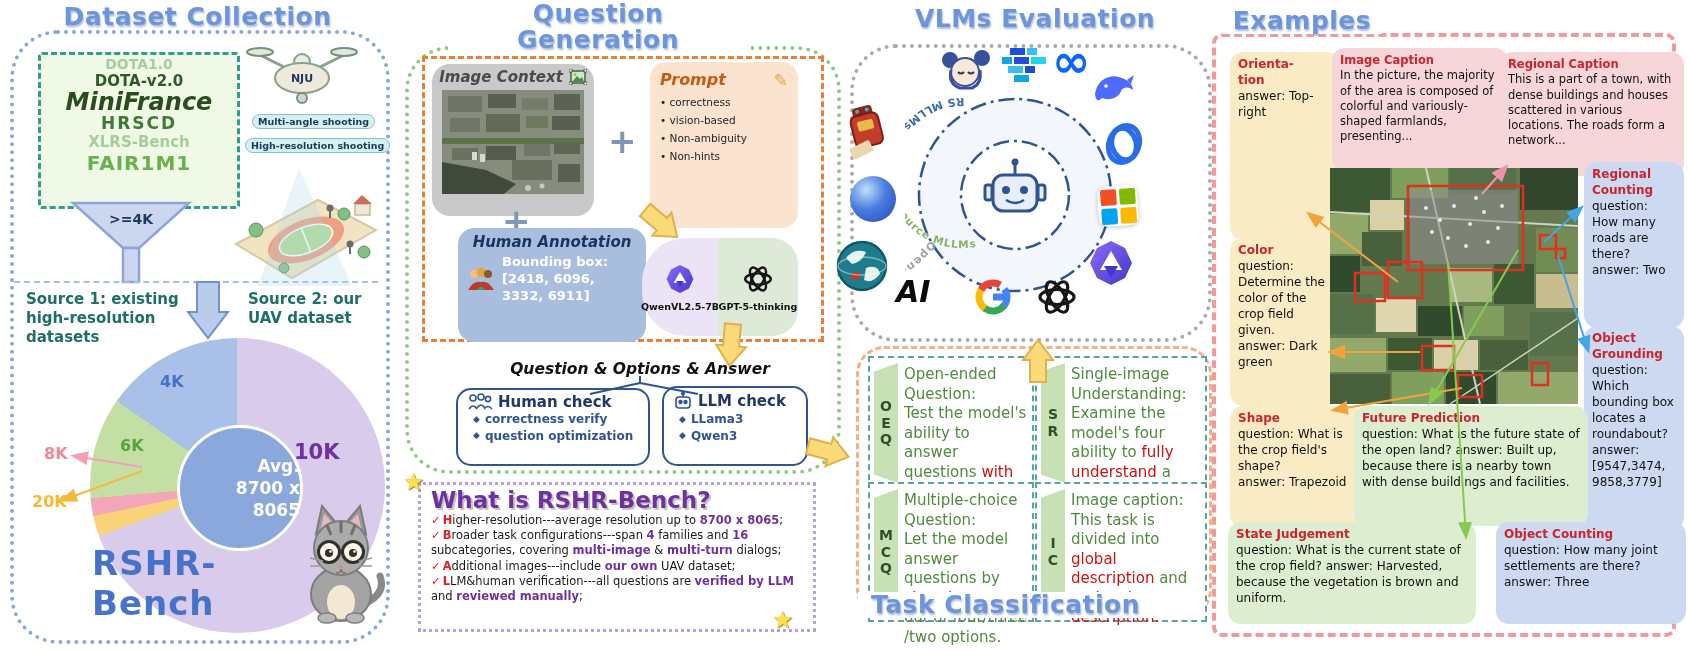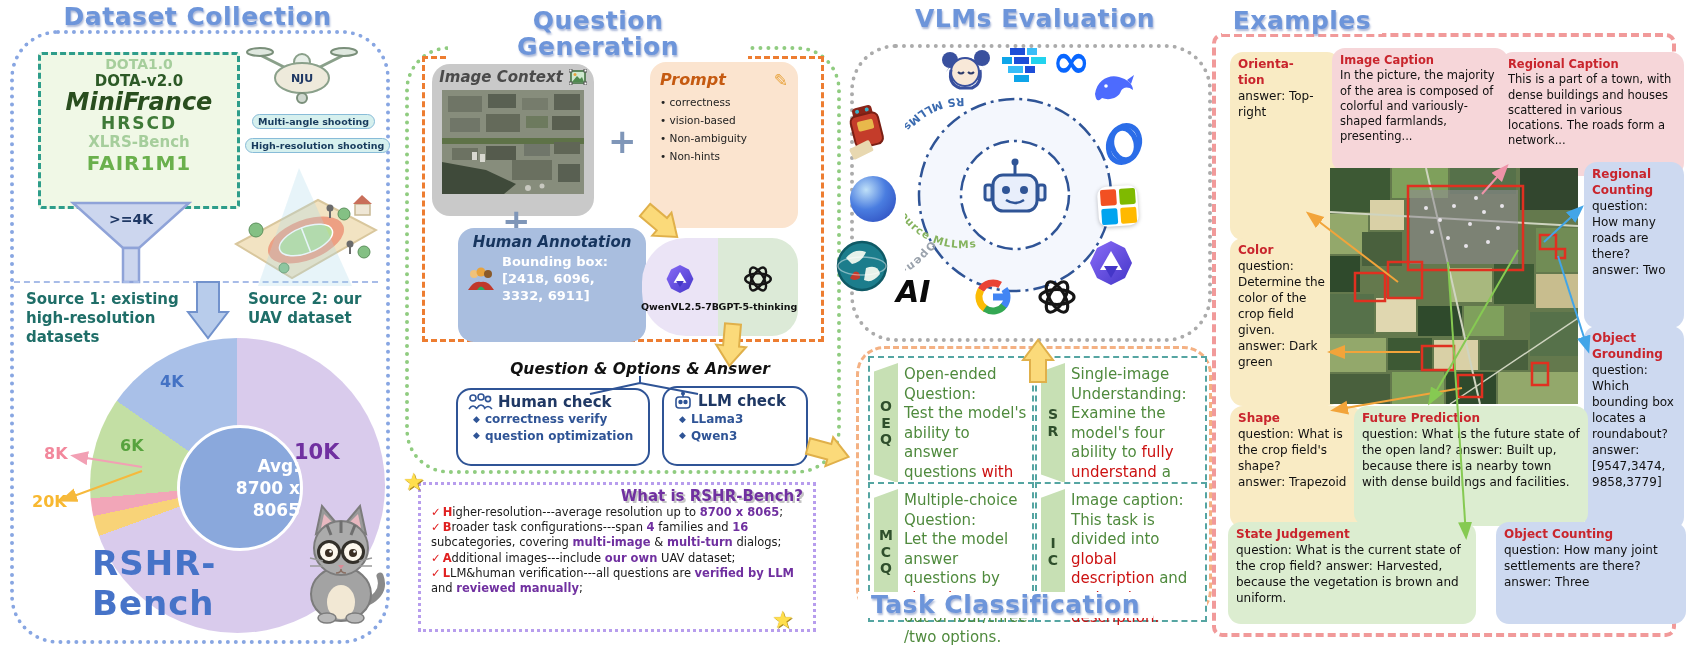--- a/index.html
+++ b/index.html
@@ -51,21 +51,21 @@
   #pill-r{left:718px;top:238px;width:80px;height:98px;background:#dcead7;border-radius:0 26px 26px 0}
   .pill .lb{font-size:9.5px;font-weight:bold;color:#111;white-space:nowrap}
   #qoa{left:505px;top:360px;width:270px;text-align:center;font-size:15.5px;font-weight:bold;font-style:italic;color:#111}
   .chkbox{border:2.5px solid #2f5496;border-radius:15px;background:#fff;padding:3px 9px}
   .chkbox .hd{display:flex;align-items:center;gap:5px;font-size:15px;font-weight:bold;color:#1f3864}
   .chkbox .itm{color:#2f5496;font-weight:bold;font-size:12px;line-height:1.4;padding-left:6px}
   .dia{font-size:9px;vertical-align:1.5px;margin-right:5px}
   #hc-box{left:456px;top:388px;width:172px;height:68px}
   #lc-box{left:662px;top:386px;width:124px;height:70px}
   #purple-box{left:418px;top:482px;width:372px;height:140px;border:3px dotted #b79ded;background:#fff;padding:2px 10px;z-index:4}
-  #purple-box .hd{text-align:right;font-size:15px;font-weight:bold;color:#7030a0;text-shadow:2px 2px 0 #c4c4c4}
+  #purple-box .hd{text-align:left;font-size:23px;font-weight:bold;color:#7030a0;text-shadow:2px 2px 0 #c4c4c4}
   .wb{font-size:11.5px;line-height:1.32;color:#1a1a1a}
   .chk{color:#e02020;font-weight:bold;margin-right:2px}
   .lead{color:#e02020;font-weight:bold}
   .pb{color:#7030a0;font-weight:bold}
   .star{font-size:24px;color:#ffdf4d;text-shadow:0 0 1px #c89b28,1px 1px 0 #a98a20;z-index:7}
   
   .quad{display:flex;gap:6px;border:2px dashed #55a5a2;background:#fff;padding:5px 4px}
   .qtab{width:24px;flex:0 0 24px;background:#c7e0b4;clip-path:polygon(0 7%,100% 0,100% 100%,0 93%);
         display:flex;flex-direction:column;align-items:center;justify-content:center;gap:0;
         font-size:14px;font-weight:bold;color:#2f4f2c;line-height:1.2}
@@ -88,21 +88,21 @@
 
 <div id="canvas">
 
   <div class="abs" id="p1-border"></div>
   <div class="abs" id="p2-border"></div>
   <div class="abs" id="p3-border"></div>
   <div class="abs" id="tc-border"></div>
   <div class="abs" id="p4-border"></div>
 
   <div class="abs t-blue" style="left:50px;top:4px;width:295px">Dataset Collection</div>
-  <div class="abs t-blue" style="left:448px;top:8px;width:300px">Question Generation</div>
+  <div class="abs t-blue" style="left:448px;top:1px;width:300px">Question Generation</div>
   <div class="abs t-blue" style="left:885px;top:6px;width:300px">VLMs Evaluation</div>
   <div class="abs t-blue" style="left:858px;top:592px;width:295px">Task Classification</div>
   <div class="abs t-blue" style="left:1222px;top:8px;width:160px">Examples</div>
 
   <div class="abs" id="ds-box">
     <div class="d0">DOTA1.0</div>
     <div class="d1">DOTA-v2.0</div>
     <div class="d2">MiniFrance</div>
     <div class="d3">HRSCD</div>
     <div class="d4">XLRS-Bench</div>

